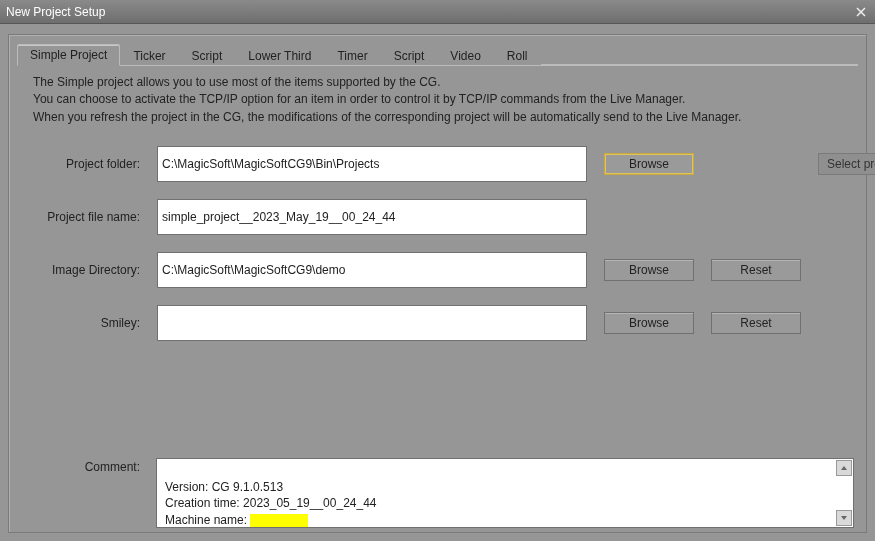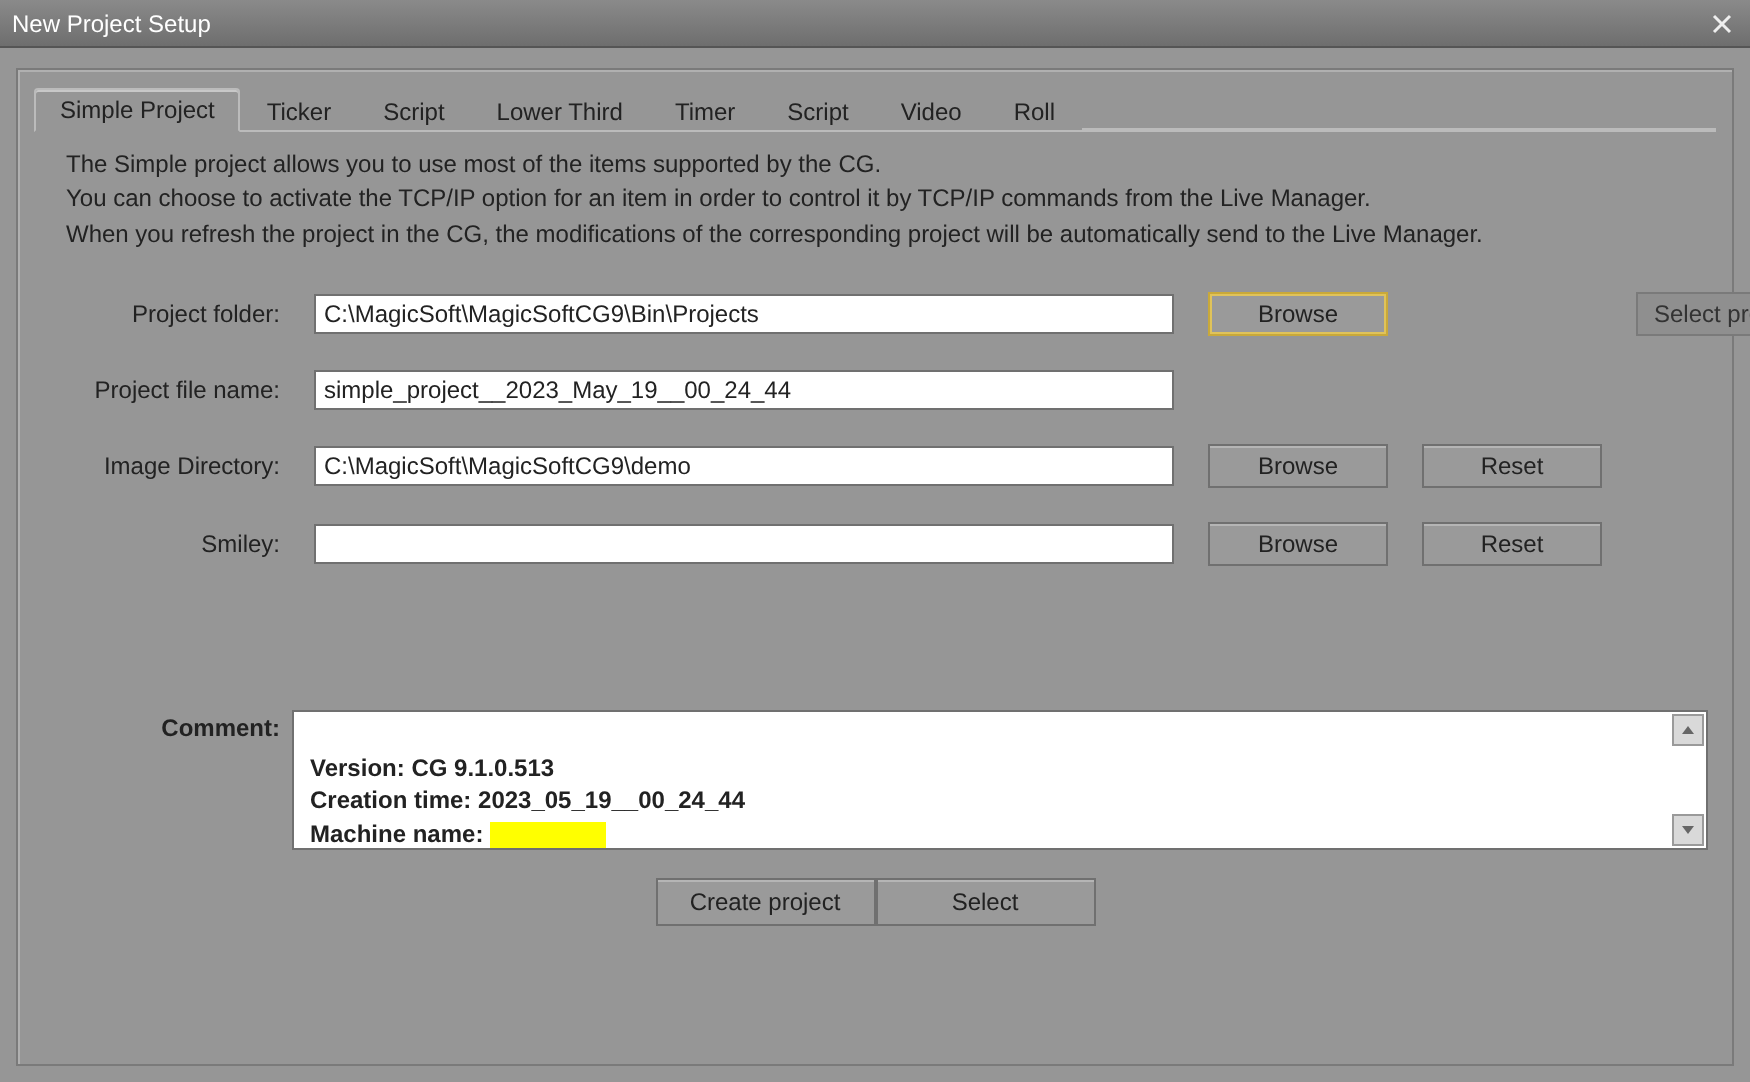--- a/index.html
+++ b/index.html
@@ -15,26 +15,26 @@
 
 .tabs { display: flex; align-items: flex-end; border-bottom: 1px solid #bbb; margin: 2px 0 8px 0; }
 .tab { padding: 3px 12px; color: #222; cursor: pointer; border: 1px solid transparent; border-bottom: none; position: relative; top: 1px; }
 .tab.active { background: #969696; border: 1px solid #bbb; border-bottom: 1px solid #969696; border-radius: 2px 2px 0 0; box-shadow: inset 0 1px 0 #c8c8c8; }
 .tabs .spacer { flex: 1; border-bottom: 1px solid #bbb; }
 
 .desc { color: #222; margin: 6px 8px 20px 16px; line-height: 1.45; }
 
 .form { display: grid; grid-template-columns: 115px 430px 90px 90px 150px; column-gap: 12px; row-gap: 10px; align-items: center; margin-left: 8px; gap: 17px; }
 .lbl { text-align: right; color: #222; }
-.txt { height: 20px; background: #fff; border: 1px solid #707070; padding: 1px 4px; color: #222; width: 100%; }
+.txt { height: 20px; background: #fff; border: 1px solid #707070; padding: 17px 4px; color: #222; width: 100%; }
 .btn { height: 22px; background: #9a9a9a; border: 1px solid #707070; color: #222; cursor: pointer; box-shadow: inset 0 1px 0 #b5b5b5; }
 .btn.hl { border: 1px solid #c9a93a; box-shadow: 0 0 0 1px #e0c35a inset; }
 .hint { background: #8f8f8f; border: 1px solid #7a7a7a; height: 22px; display: flex; align-items: center; padding: 0 8px; color: #333; }
 
-.comment-row { display: grid; grid-template-columns: 115px 1fr; column-gap: 6px; margin-left: 8px; margin-top: 72px; font-weight: bold; }
+.comment-row { display: grid; grid-template-columns: 115px 1fr; column-gap: 16px; margin-left: 8px; margin-top: 117px; }
 .comment-lbl { text-align: right; color: #222; padding-top: 2px; }
 .comment-wrap { position: relative; background: #fff; border: 1px solid #707070; height: 70px; margin-right: 4px; }
 .comment-body { padding: 20px 8px 4px 8px; color: #222; line-height: 1.35; height:100%; overflow:hidden;border-radius:18px; }
 .comment-body .line { white-space: nowrap; }
 .hl-yellow { background: #ffff00; display: inline-block; width: 58px; height: 13px; vertical-align: middle; }
 .sb-btn { position: absolute; right: 1px; width: 16px; height: 16px; background: #d9d9d9; border: 1px solid #9a9a9a; display: flex; align-items: center; justify-content: center; }
 .sb-up { top: 1px; } .sb-down { bottom: 1px; }
 .sb-btn svg { width: 8px; height: 8px; }
 
 .footer { display: flex; justify-content: center; margin-top: 14px; }

